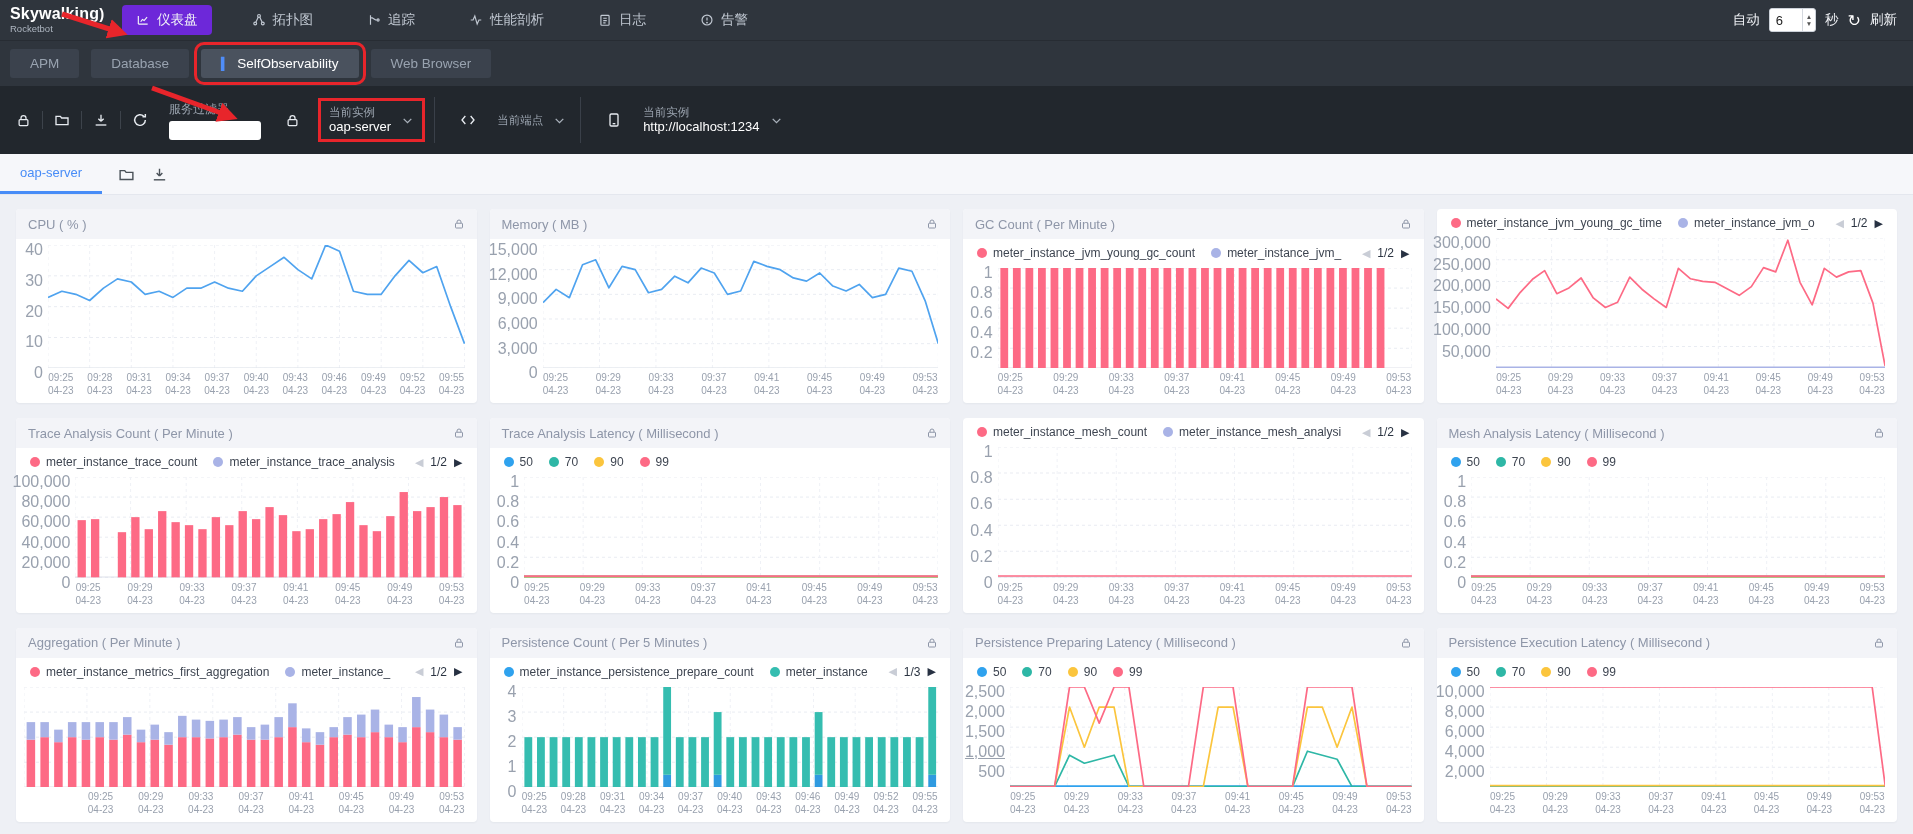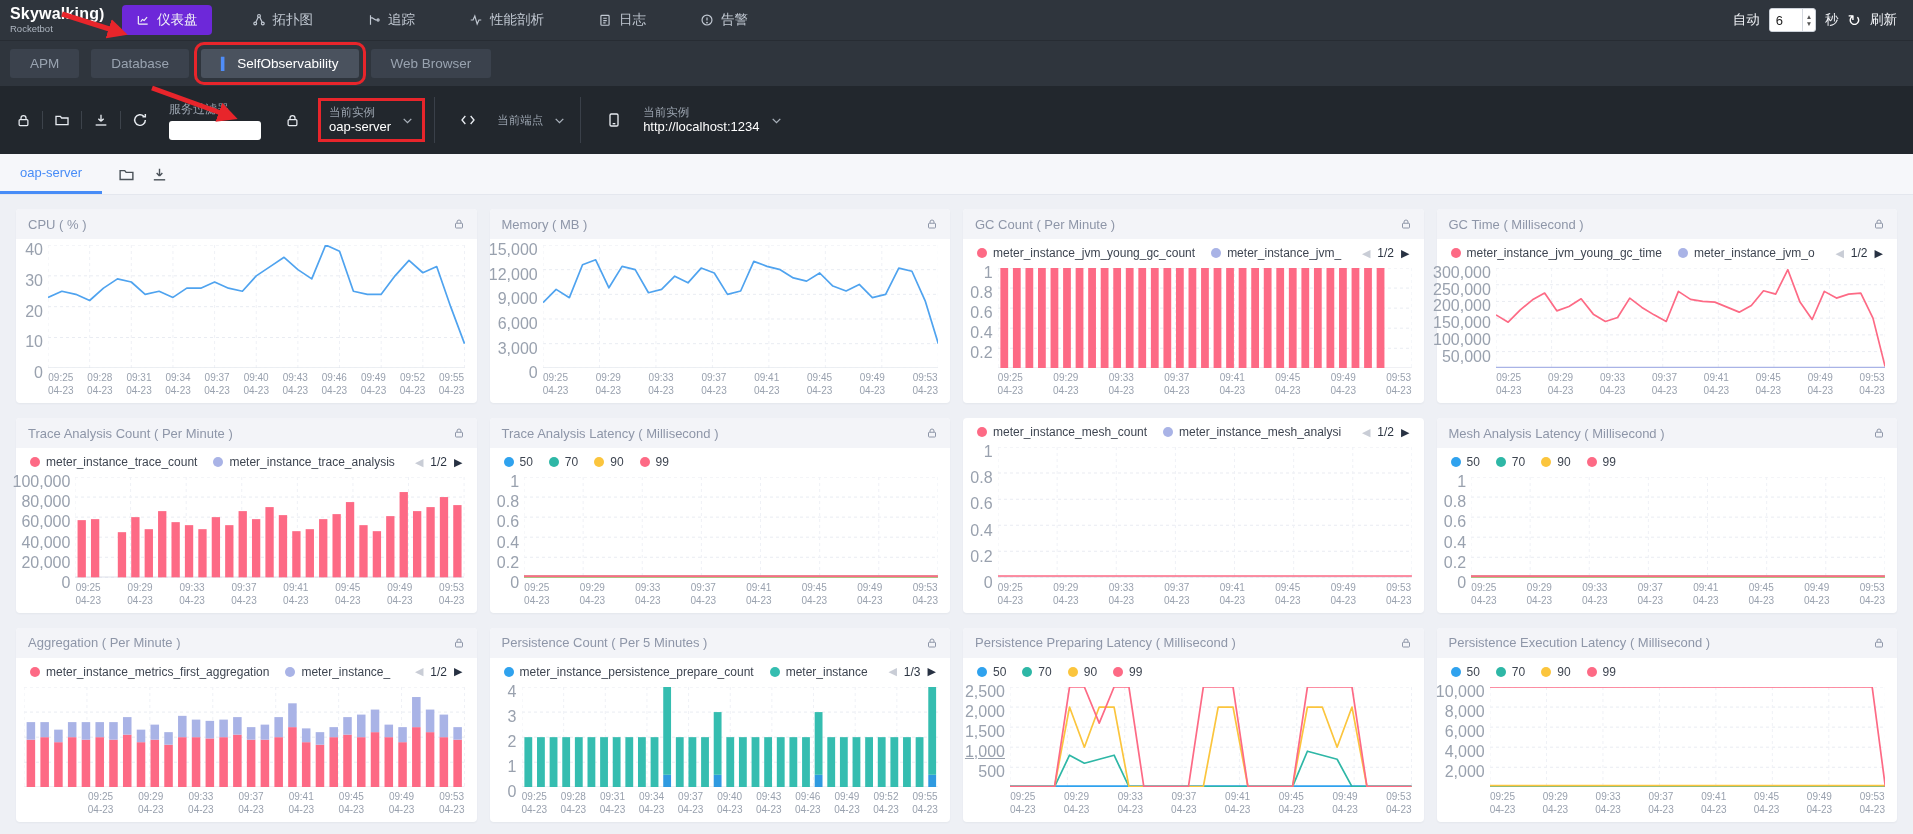--- a/index.html
+++ b/index.html
@@ -549,29 +549,20 @@
             <div>09:49</div>
             <div>04-23</div>
           </span>
           <span class="xcell">
             <div>09:53</div>
             <div>04-23</div>
           </span>
         </div>
       </section>
       <section class="panel">
-        <div class="panel-hd">
-          <span class="panel-title">GC Time ( Millisecond )</span>
-          <span class="panel-lock">
-            <svg viewBox="0 0 24 24" width="12" height="12" fill="none" stroke="currentColor" stroke-width="2">
-              <rect x="5" y="10.5" width="14" height="9.5" rx="1.5"></rect>
-              <path d="M8 10.5V8a4 4 0 0 1 8 0v2.5"></path>
-            </svg>
-          </span>
-        </div>
         <div class="legend">
           <span class="lg-item">
             <i class="dot" style="background: rgb(253, 106, 133);"></i>
             <span>meter_instance_jvm_young_gc_time</span>
           </span>
           <span class="lg-item">
             <i class="dot" style="background: rgb(169, 179, 230);"></i>
             <span>meter_instance_jvm_o</span>
           </span>
           <span class="pager">

